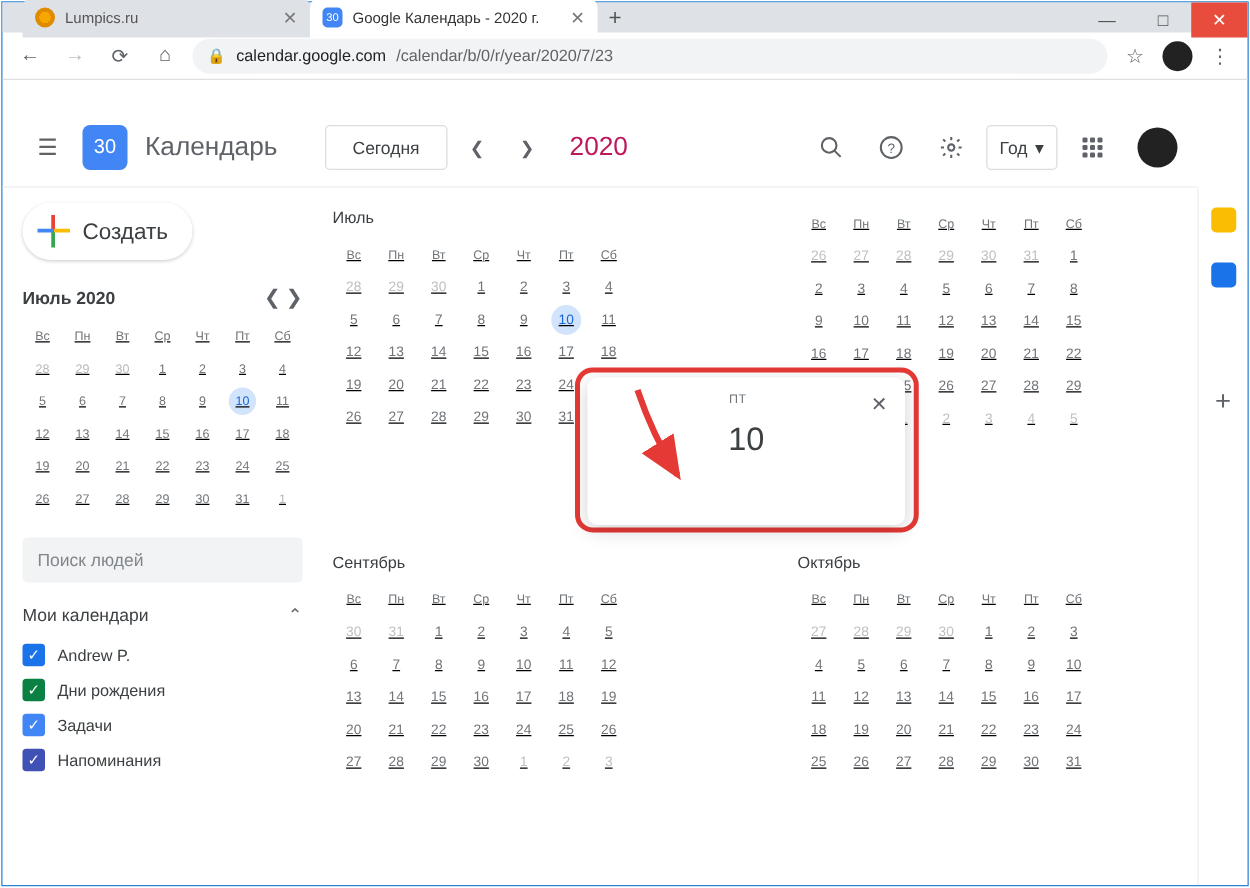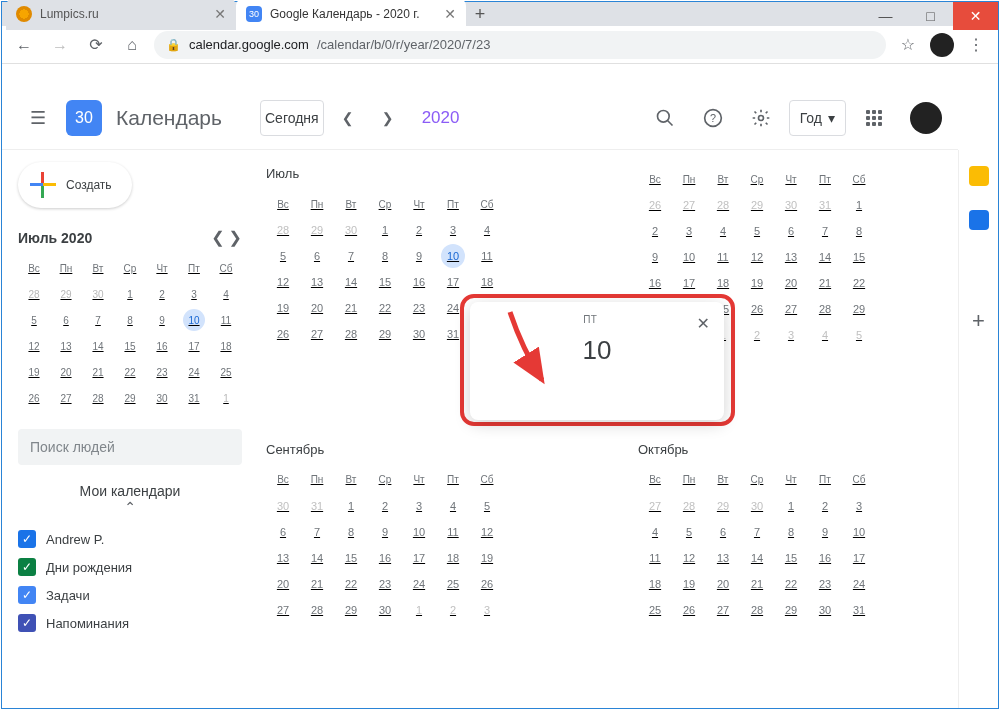--- a/index.html
+++ b/index.html
@@ -3,70 +3,70 @@
 <meta charset="utf-8">
 <style>
 * { box-sizing: border-box; margin: 0; padding: 0; font-family: Arial, "Helvetica Neue", sans-serif; }
 body { width: 1000px; height: 710px; background: #fff; overflow: hidden; position: relative; }
 
 
 .chrome { border: 1px solid #2a84d6; width: 998px; height: 708px; position: absolute; top: 1px; left: 1px; background: #fff; }
 .winbtns { position: absolute; top: 0; right: 0; display: flex; }
 .winbtn { width: 45px; height: 28px; display: flex; align-items: center; justify-content: center; font-size: 14px; color: #555; }
 .winbtn.close { background: #e74c3c; color: #fff; }
-.tabs { display: flex; align-items: center; height: 24px; background: #dee1e6; padding-left: 4px; }
+.tabs { display: flex; align-items: center; height: 24px; background: #dee1e6; padding-left: 16px; }
 .tab { display: flex; align-items: center; height: 32px; padding: 0 10px; font-size: 12px; color: #555; background: #dee1e6; border-radius: 8px 8px 0 0; gap: 8px; min-width: 230px; }
 .tab.active { background: #fff; color: #333; }
 .tab .fav { width: 16px; height: 16px; border-radius: 50%; display: inline-block; }
 .tab .x { color: #777; font-size: 14px; }
 .newtab { width: 28px; text-align: center; color: #555; font-size: 18px; }
 .addrbar { display: flex; align-items: center; height: 38px; padding: 0 8px; gap: 8px; border-bottom: 1px solid #e0e0e0; }
 .addrbar .navbtn { width: 28px; height: 28px; display: flex; align-items: center; justify-content: center; color: #5f6368; border-radius: 50%; }
 .addrbar .navbtn.disabled { color: #bdbdbd; }
 .url { flex: 1; display: flex; align-items: center; background: #f1f3f4; border-radius: 14px; height: 28px; padding: 0 12px; gap: 8px; font-size: 13px; color: #5f6368; }
 .url .lock { color: #5f6368; font-size: 12px; }
 .url .host { color: #202124; }
 .addrbar .ricon { width: 28px; text-align: center; color: #5f6368; }
 .avatar-sm { width: 24px; height: 24px; border-radius: 50%; background: #222; display: inline-block; }
 .appheader { position: absolute; top: 84px; left: 0; right: 40px; height: 64px; display: flex; align-items: center; padding: 0 16px; border-bottom: 1px solid #eee; gap: 8px; }
 .ham { width: 40px; height: 40px; display: flex; align-items: center; justify-content: center; color: #5f6368; font-size: 18px; }
 .logo { width: 36px; height: 36px; background: #4285f4; color: #fff; display: flex; align-items: center; justify-content: center; border-radius: 6px; font-size: 16px; font-weight: 500; }
 .apptitle { font-size: 21px; color: #5f6368; margin-left: 6px; margin-right: 30px; }
-.todaybtn { border: 1px solid #dadce0; border-radius: 4px; height: 36px; padding: 0 4px; display: flex; align-items: center; font-size: 14px; color: #3c4043; }
+.todaybtn { border: 1px solid #dadce0; border-radius: 4px; height: 36px; padding: 0 21px; display: flex; align-items: center; font-size: 14px; color: #3c4043; }
 .navarrow { width: 32px; height: 32px; display: flex; align-items: center; justify-content: center; color: #5f6368; font-size: 14px; }
-.yearlbl { font-size: 17px; color: #8b5cf6; margin-left: 10px; }
+.yearlbl { font-size: 21px; color: #be185d; margin-left: 10px; }
 .spacer { flex: 1; }
 .hicon { width: 40px; height: 40px; display: flex; align-items: center; justify-content: center; color: #5f6368; font-size: 18px; }
 .viewsel { border: 1px solid #dadce0; border-radius: 4px; height: 36px; padding: 0 10px; display: flex; align-items: center; gap: 6px; font-size: 14px; color: #3c4043; }
 .avatar-lg { width: 32px; height: 32px; border-radius: 50%; background: #222; margin-left: 8px; }
 
 .rightrail { position: absolute; right: 0; top: 148px; width: 40px; display: flex; flex-direction: column; align-items: center; gap: 24px; padding-top: 16px; border-left: 1px solid #eee; height: calc(100% - 148px); }
 .rchip { width: 20px; height: 20px; border-radius: 4px; }
 
 .body { position: absolute; top: 148px; left: 0; right: 40px; bottom: 0; display: flex; }
 .sidebar { width: 256px; padding: 12px 16px; }
-.createbtn { display: inline-flex; align-items: center; gap: 10px; box-shadow: 0 1px 3px rgba(0,0,0,.2); border-radius: 24px; height: 46px; padding: 0 20px 0 12px; font-size: 12px; color: #3c4043; }
+.createbtn { display: inline-flex; align-items: center; gap: 10px; box-shadow: 0 1px 3px rgba(0,0,0,.2); border-radius: 24px; height: 46px; padding: 0 20px 0 12px; font-size: 18px; color: #3c4043; }
 .plus { width: 26px; height: 26px; position: relative; }
 .plus::before, .plus::after { content: ""; position: absolute; background: #34a853; }
 .plus::before { width: 3px; height: 26px; left: 11px; top: 0; background: linear-gradient(#ea4335 0 50%, #34a853 50% 100%); }
 .plus::after { width: 26px; height: 3px; top: 11px; left: 0; background: linear-gradient(90deg, #4285f4 0 50%, #fbbc04 50% 100%); }
 
 .mcal-head { display: flex; align-items: center; justify-content: space-between; margin-top: 20px; }
 .mcal-title { font-size: 14px; color: #3c4043; font-weight: 700; }
 .mcal-nav { display: flex; gap: 4px; color: #5f6368; }
 .mcal { margin-top: 8px; }
 .mrow { display: flex; text-decoration: underline; }
 .mcell { width: 32px; height: 26px; display: flex; align-items: center; justify-content: center; font-size: 10px; color: #70757a; }
 .mcell.dow { color: #70757a; font-size: 10px; }
 .mcell.dim { color: #b8b8b8; }
 .mcell.sel span { background: #d2e3fc; color: #1967d2; border-radius: 50%; width: 22px; height: 22px; display: flex; align-items: center; justify-content: center; }
 
 .searchppl { margin-top: 18px; background: #f1f3f4; border-radius: 4px; height: 36px; display: flex; align-items: center; padding: 0 12px; font-size: 14px; color: #80868b; }
 .section { margin-top: 18px; }
-.sectionhdr { display: flex; align-items: center; justify-content: space-between; font-size: 14px; color: #3c4043; font-weight: 500; flex-direction: column; }
+.sectionhdr { display: flex; align-items: center; justify-content: space-between; font-size: 14px; color: #3c4043; font-weight: 500; }
 .callist { margin-top: 10px; }
 .calrow { display: flex; align-items: center; gap: 10px; height: 28px; font-size: 13px; color: #3c4043; }
 .cb { width: 18px; height: 18px; border-radius: 3px; display: flex; align-items: center; justify-content: center; color: #fff; font-size: 12px; }
 
 .maincal { flex: 1; padding: 16px 8px; display: grid; grid-template-columns: 1fr 1fr; gap: 24px 60px; overflow: hidden; position: relative; }
 .month { }
 .monthname { font-size: 13px; color: #3c4043; font-weight: 500; margin-bottom: 10px; }
 .mgrid { }
 .mgrid .mrow { }
 .mgrid .mcell { width: 34px; height: 26px; font-size: 11px; color: #70757a; }

